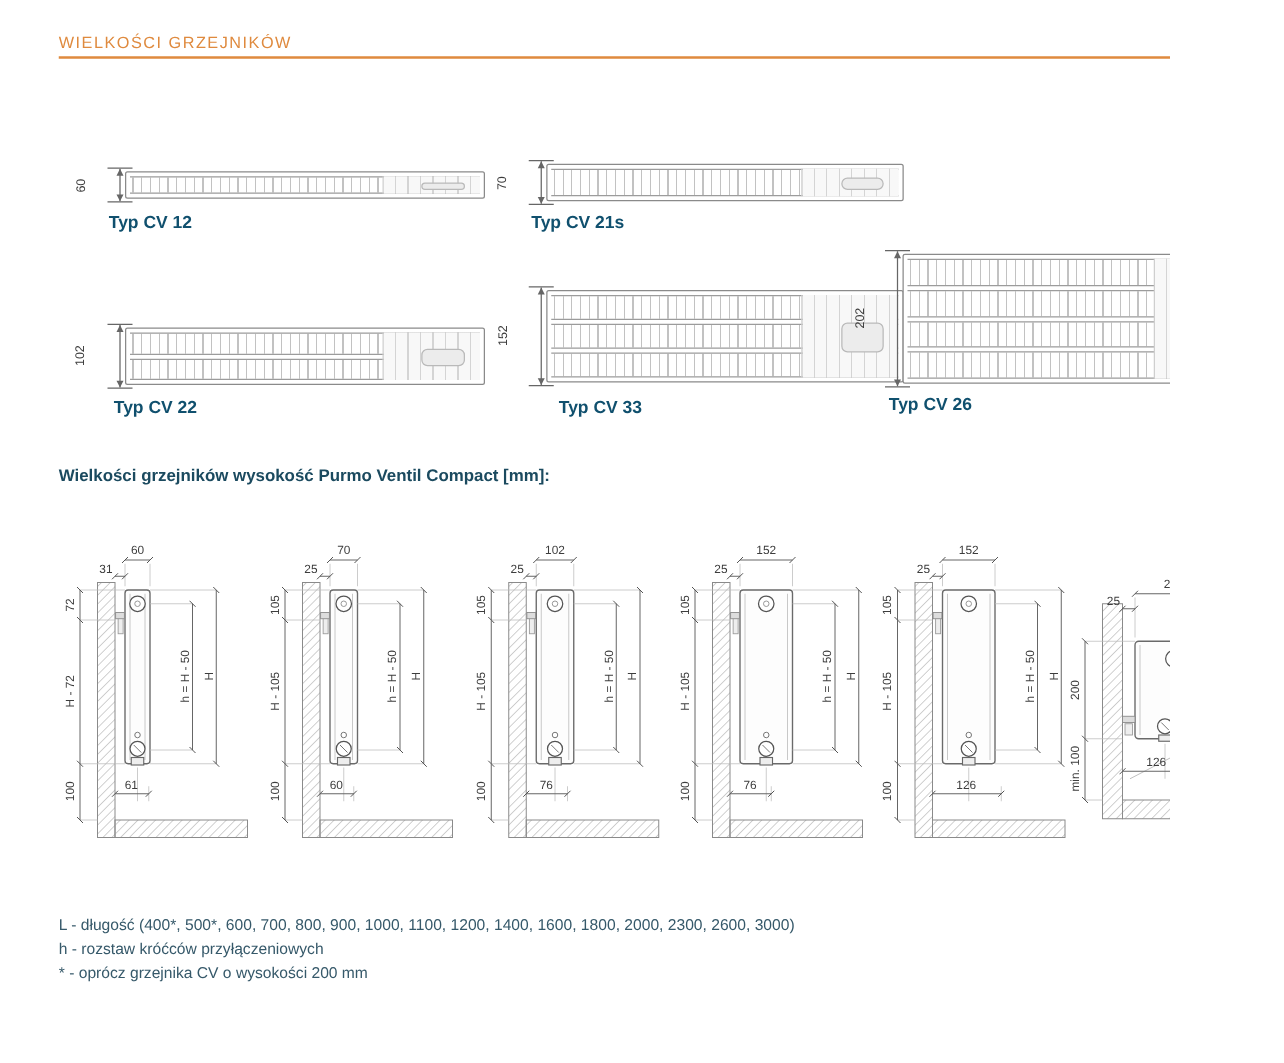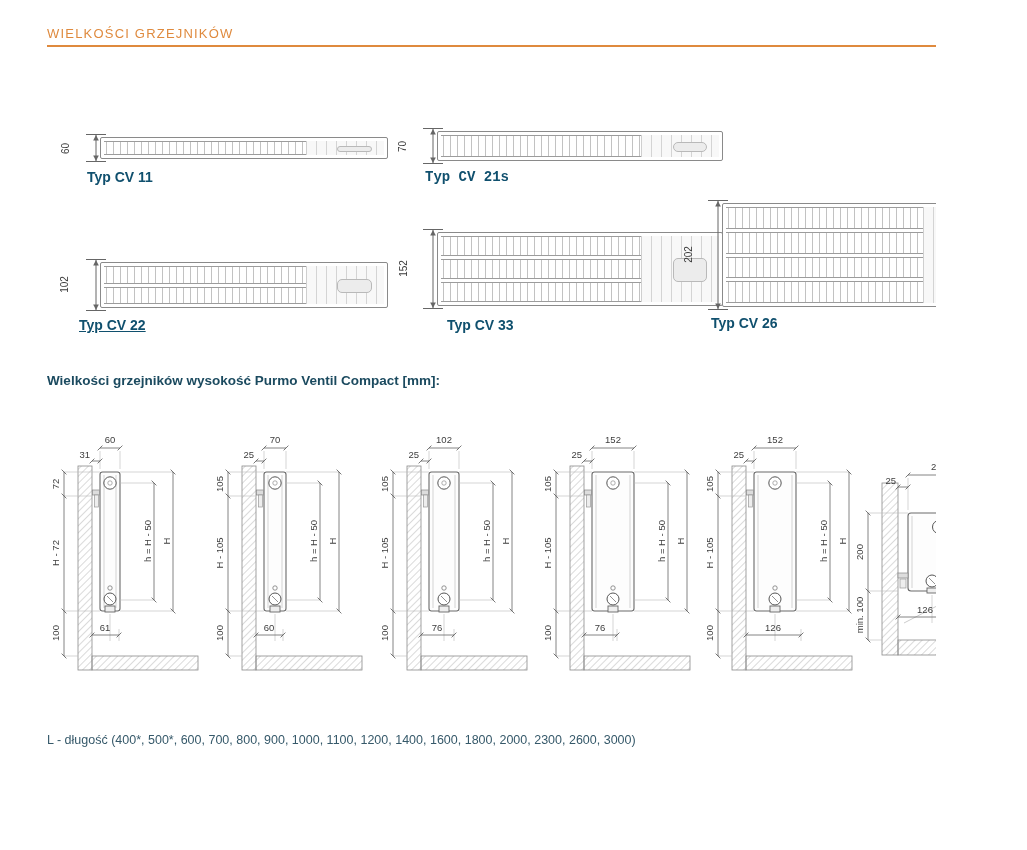--- a/index.html
+++ b/index.html
@@ -36,50 +36,50 @@
     <line x1="4" y1="1.5" x2="24" y2="1.5" stroke="#666" stroke-width="1"></line>
       <line x1="4" y1="28.5" x2="24" y2="28.5" stroke="#666" stroke-width="1"></line>
     <line x1="14" y1="2" x2="14" y2="28" stroke="#666" stroke-width="1"></line>
       <path d="M14,2 l-2.8,5.5 h5.6 z" fill="#666"></path>
       <path d="M14,28 l-2.8,-5.5 h5.6 z" fill="#666"></path>
   </svg>
   <div class="rad-x" style="left:100px;top:137px;width:288px;height:22px;">
     <div class="fins"></div>
     <div class="endcap"></div>
   </div>
-  <div class="caption" style="left:87px;top:169px;">Typ CV 11</div>
+  <div class="caption" style="left:87px;top:169px;">Typ CV 12</div>
 
   <span class="vlabel" style="left:397px;top:141px;">70</span>
   <svg class="xdim" style="left:419px;top:127px;" width="26" height="38">
     <line x1="4" y1="1.5" x2="24" y2="1.5" stroke="#666" stroke-width="1"></line>
       <line x1="4" y1="36.5" x2="24" y2="36.5" stroke="#666" stroke-width="1"></line>
     <line x1="14" y1="2" x2="14" y2="36" stroke="#666" stroke-width="1"></line>
       <path d="M14,2 l-2.8,5.5 h5.6 z" fill="#666"></path>
       <path d="M14,36 l-2.8,-5.5 h5.6 z" fill="#666"></path>
   </svg>
   <div class="rad-x" style="left:437px;top:131px;width:286px;height:30px;">
     <div class="fins"></div>
     <div class="endcap"></div>
   </div>
-  <div class="caption" style="left:425px;top:169px;font-family:Liberation Mono, monospace;">Typ CV 21s</div>
+  <div class="caption" style="left:425px;top:169px;">Typ CV 21s</div>
 
   <span class="vlabel" style="left:56px;top:279px;">102</span>
   <svg class="xdim" style="left:82px;top:258px;" width="26" height="54">
     <line x1="4" y1="1.5" x2="24" y2="1.5" stroke="#666" stroke-width="1"></line>
       <line x1="4" y1="52.5" x2="24" y2="52.5" stroke="#666" stroke-width="1"></line>
     <line x1="14" y1="2" x2="14" y2="52" stroke="#666" stroke-width="1"></line>
       <path d="M14,2 l-2.8,5.5 h5.6 z" fill="#666"></path>
       <path d="M14,52 l-2.8,-5.5 h5.6 z" fill="#666"></path>
   </svg>
   <div class="rad-x" style="left:100px;top:262px;width:288px;height:46px;">
     <div class="fins"></div>
     <div class="fins"></div>
     <div class="endcap"></div>
   </div>
-  <div class="caption" style="left:79px;top:317px;text-decoration:underline;">Typ CV 22</div>
+  <div class="caption" style="left:91px;top:317px;">Typ CV 22</div>
 
   <span class="vlabel" style="left:395px;top:263px;">152</span>
   <svg class="xdim" style="left:419px;top:228px;" width="26" height="82">
     <line x1="4" y1="1.5" x2="24" y2="1.5" stroke="#666" stroke-width="1"></line>
       <line x1="4" y1="80.5" x2="24" y2="80.5" stroke="#666" stroke-width="1"></line>
     <line x1="14" y1="2" x2="14" y2="80" stroke="#666" stroke-width="1"></line>
       <path d="M14,2 l-2.8,5.5 h5.6 z" fill="#666"></path>
       <path d="M14,80 l-2.8,-5.5 h5.6 z" fill="#666"></path>
   </svg>
   <div class="rad-x" style="left:437px;top:232px;width:286px;height:74px;">
@@ -450,15 +450,17 @@
     <text x="44" y="29" text-anchor="end">25</text>
     <text x="11" y="97" text-anchor="middle" transform="rotate(-90 11 97)">200</text>
     <text x="11" y="160" text-anchor="middle" transform="rotate(-90 11 160)">min. 100</text>
     <text x="129" y="99" text-anchor="middle" transform="rotate(-90 129 99)">150</text>
     <text x="147" y="97" text-anchor="middle" transform="rotate(-90 147 97)">200</text>
     <text x="73" y="158" text-anchor="middle">126</text>
   </svg>
 
   <div class="notes">
     <div>L - długość (400*, 500*, 600, 700, 800, 900, 1000, 1100, 1200, 1400, 1600, 1800, 2000, 2300, 2600, 3000)</div>
+    <div>h - rozstaw króćców przyłączeniowych</div>
+    <div>* - oprócz grzejnika CV o wysokości 200 mm</div>
   </div>
 
 </div>
 
 </body></html>

